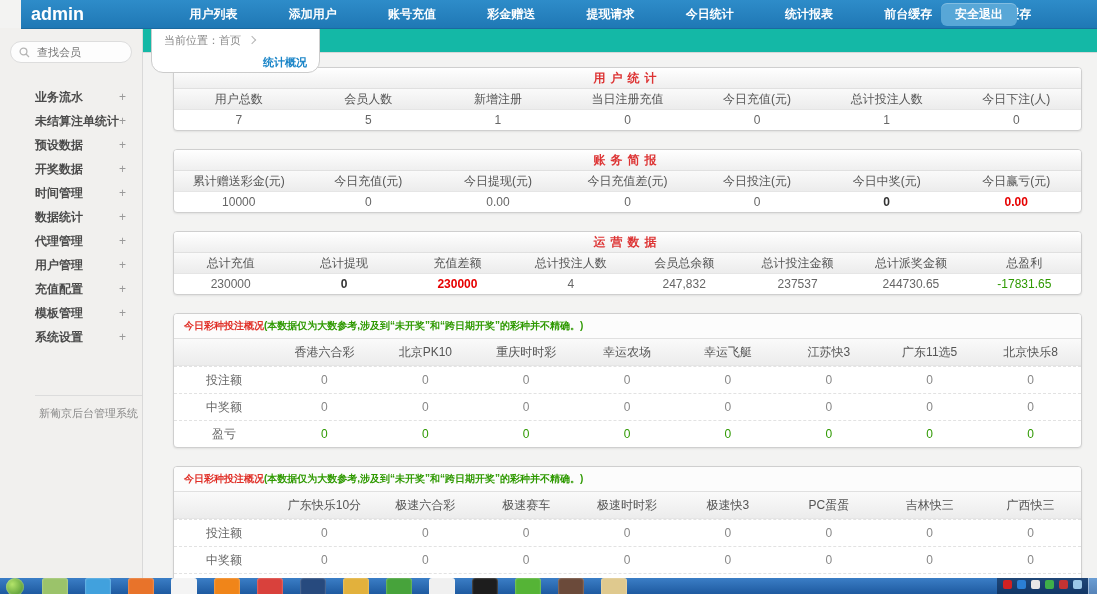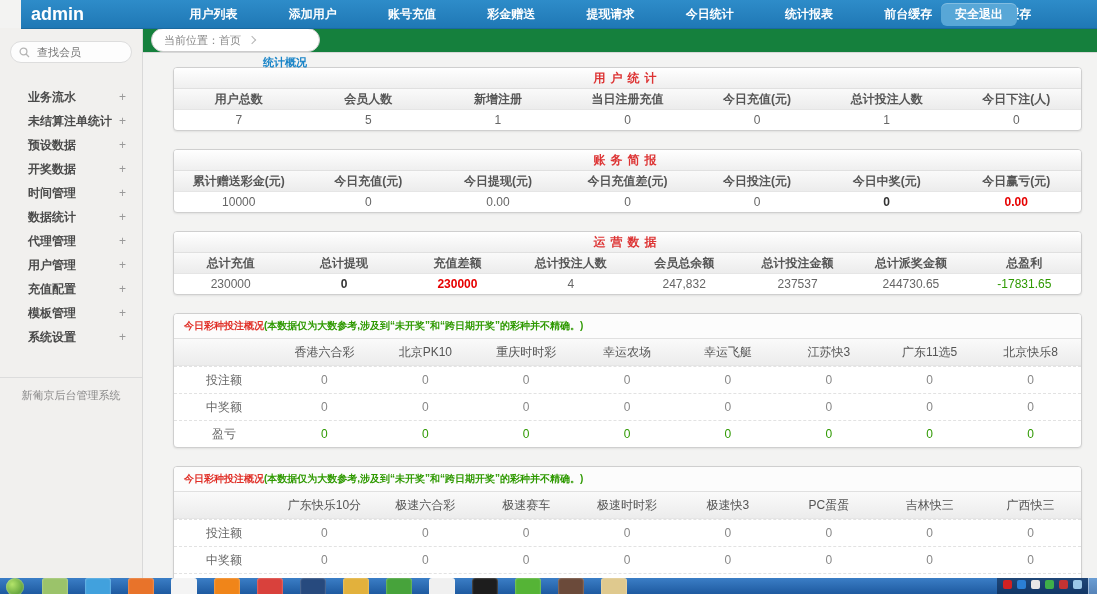--- a/index.html
+++ b/index.html
@@ -7,43 +7,43 @@
   .screen{position:relative;width:1097px;height:594px;overflow:hidden;background:#f3f3f2;}
 
   
   .topbar{position:absolute;left:0;top:0;right:0;height:28px;background:linear-gradient(180deg,#2e8cc9,#1f78b5);border-bottom:1px solid #1a699f;display:flex;align-items:center;z-index:30;margin-left:21px;}
   .brand{width:143px;color:#fff;font-size:18px;font-weight:bold;padding-left:10px;box-sizing:border-box;}
   .topnav{flex:1;display:flex;justify-content:space-around;align-items:center;padding-right:40px;}
   .nav-item{color:#fff;font-size:12px;font-weight:bold;cursor:pointer;white-space:nowrap;}
   .logout-pill{background:#58a7d7;color:#fff;font-size:12px;font-weight:bold;border-radius:6px;padding:3px 14px;cursor:pointer;box-shadow:inset 0 1px 0 rgba(255,255,255,.25);}
 
   
-  .crumbbar{position:absolute;left:143px;right:0;top:28px;height:24px;background:#15803d;border-bottom:1px solid #d8d8d8;display:flex;z-index:20;}
+  .crumbbar{position:absolute;left:143px;right:0;top:28px;height:24px;background:#14b8a6;border-bottom:1px solid #d8d8d8;display:flex;align-items:center;z-index:20;}
   .crumb{margin-left:8px;background:#fff;border:1px solid #ccc;border-radius:12px;padding:2px 12px;font-size:11px;color:#888;display:flex;align-items:center;}
   .crumb .cur{color:#1a85c8;font-weight:bold;margin-top:45px;}
   .chev{width:5px;height:5px;border-top:1px solid #b5b5b5;border-right:1px solid #b5b5b5;transform:rotate(45deg);display:inline-block;margin:0 8px;}
 
   
-  .sidebar{position:absolute;left:0;top:28px;bottom:16px;width:143px;box-sizing:border-box;background:#f1f0ee;border-right:1px solid #d9d9d9;z-index:10;display:flex;flex-direction:column;}
+  .sidebar{position:absolute;left:0;top:28px;bottom:16px;width:143px;box-sizing:border-box;background:#f1f0ee;border-right:1px solid #d9d9d9;z-index:10;display:flex;flex-direction:column;align-items:flex-end;}
   .searchwrap{margin:13px 10px 10px 10px;background:#fdfdfd;border:1px solid #ddd;border-radius:12px;height:20px;display:flex;align-items:center;padding:0 8px;}
   .searchwrap svg{flex:none;margin-right:5px;}
   .searchwrap input{border:none;outline:none;background:transparent;width:100%;font-size:11px;color:#666;font-family:inherit;}
   .sidemenu{margin-top:12px;padding-left:12px;}
   .side-item{height:24px;line-height:24px;padding:0 16px;font-size:12px;font-weight:bold;color:#4a4a4a;display:flex;justify-content:space-between;cursor:pointer;}
   .side-item .plus{color:#999;font-weight:normal;}
-  .side-footer{border-top:1px solid #dcdcdc;margin:28px 0 0 0;padding:10px 4px;text-align:center;font-size:11px;color:#8a8a8a;}
+  .side-footer{border-top:1px solid #dcdcdc;margin:46px 0 0 0;padding:10px 4px;text-align:center;font-size:11px;color:#8a8a8a;}
 
   
   .main{position:absolute;left:143px;top:52px;right:0;bottom:16px;overflow:hidden;padding:15px 15px 16px 30px;box-sizing:border-box;}
   .panel{background:#fff;border:1px solid #cfcfcf;border-radius:4px;overflow:hidden;box-shadow:0 1px 2px rgba(0,0,0,.08);margin-bottom:18px;}
   .pa-title{background:linear-gradient(180deg,#ffffff,#efefef);border-bottom:1px solid #e0e0e0;color:#dd3333;font-size:12px;font-weight:bold;letter-spacing:5px;text-align:center;height:20px;line-height:20px;}
   .row{display:flex;}
   .row .cell{flex:1;text-align:center;font-size:12px;height:20px;line-height:20px;}
   .row.head{background:linear-gradient(180deg,#fafafa,#ececec);border-bottom:1px solid #e5e5e5;}
-  .row.head .cell{color:#555;font-weight:bold;}
+  .row.head .cell{color:#555;}
   .row.vals .cell{color:#666;}
 
   .panelB .pb-title{background:#fcfcfc;border-bottom:1px solid #e0e0e0;padding:5px 10px;font-size:10px;height:14px;line-height:14px;}
   .t-red{color:#e03028;font-weight:bold;}
   .t-green{color:#2e9900;font-weight:bold;}
   .browb{display:flex;}
   .browb .lcell{width:100px;flex:none;text-align:center;font-size:12px;color:#666;height:26px;line-height:26px;}
   .browb .cell{flex:1;text-align:center;font-size:12px;color:#888;height:26px;line-height:26px;}
   .browb.head{background:linear-gradient(180deg,#fafafa,#ececec);border-bottom:1px solid #e5e5e5;}
   .browb.head .cell{color:#555;}

